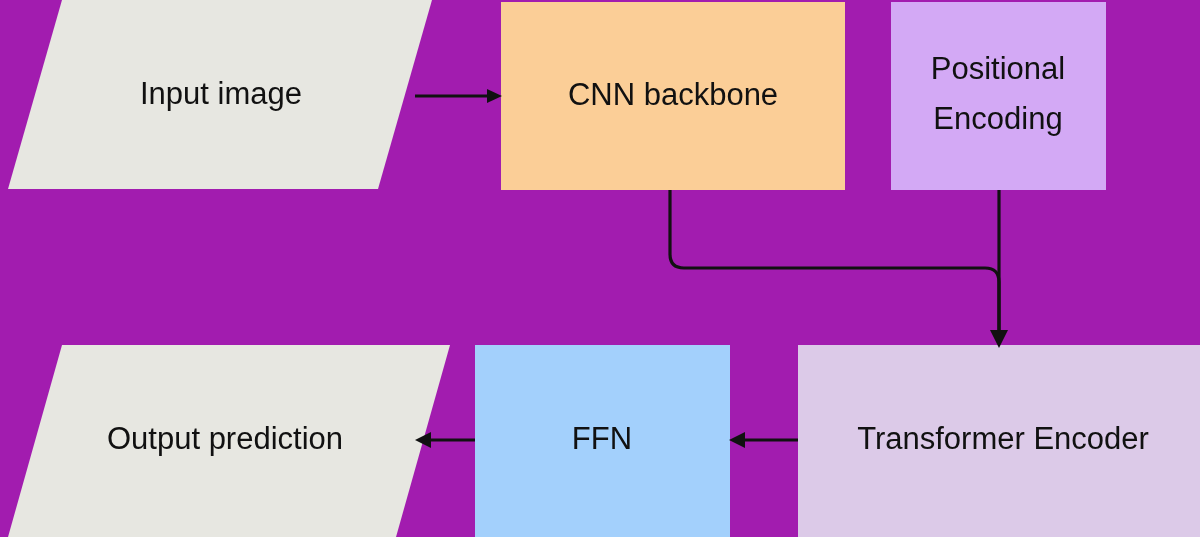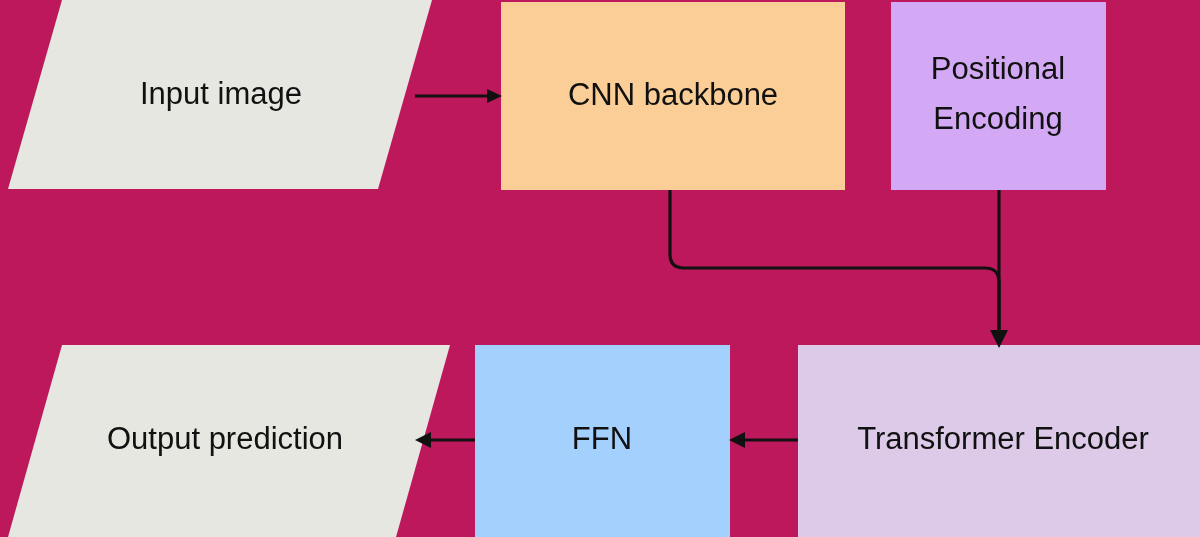--- a/index.html
+++ b/index.html
@@ -8,21 +8,21 @@
     padding: 0;
     background: #ffffff;
   }
   body {
     font-family: "Liberation Sans", "DejaVu Sans", sans-serif;
   }
   #diagram-root {
     position: relative;
     width: 1200px;
     height: 537px;
-    background: #be185d;
+    background: #a21caf;
     overflow: hidden;
   }
   #diagram-svg {
     position: absolute;
     left: 0;
     top: 0;
     width: 1200px;
     height: 537px;
     display: block;
   }

